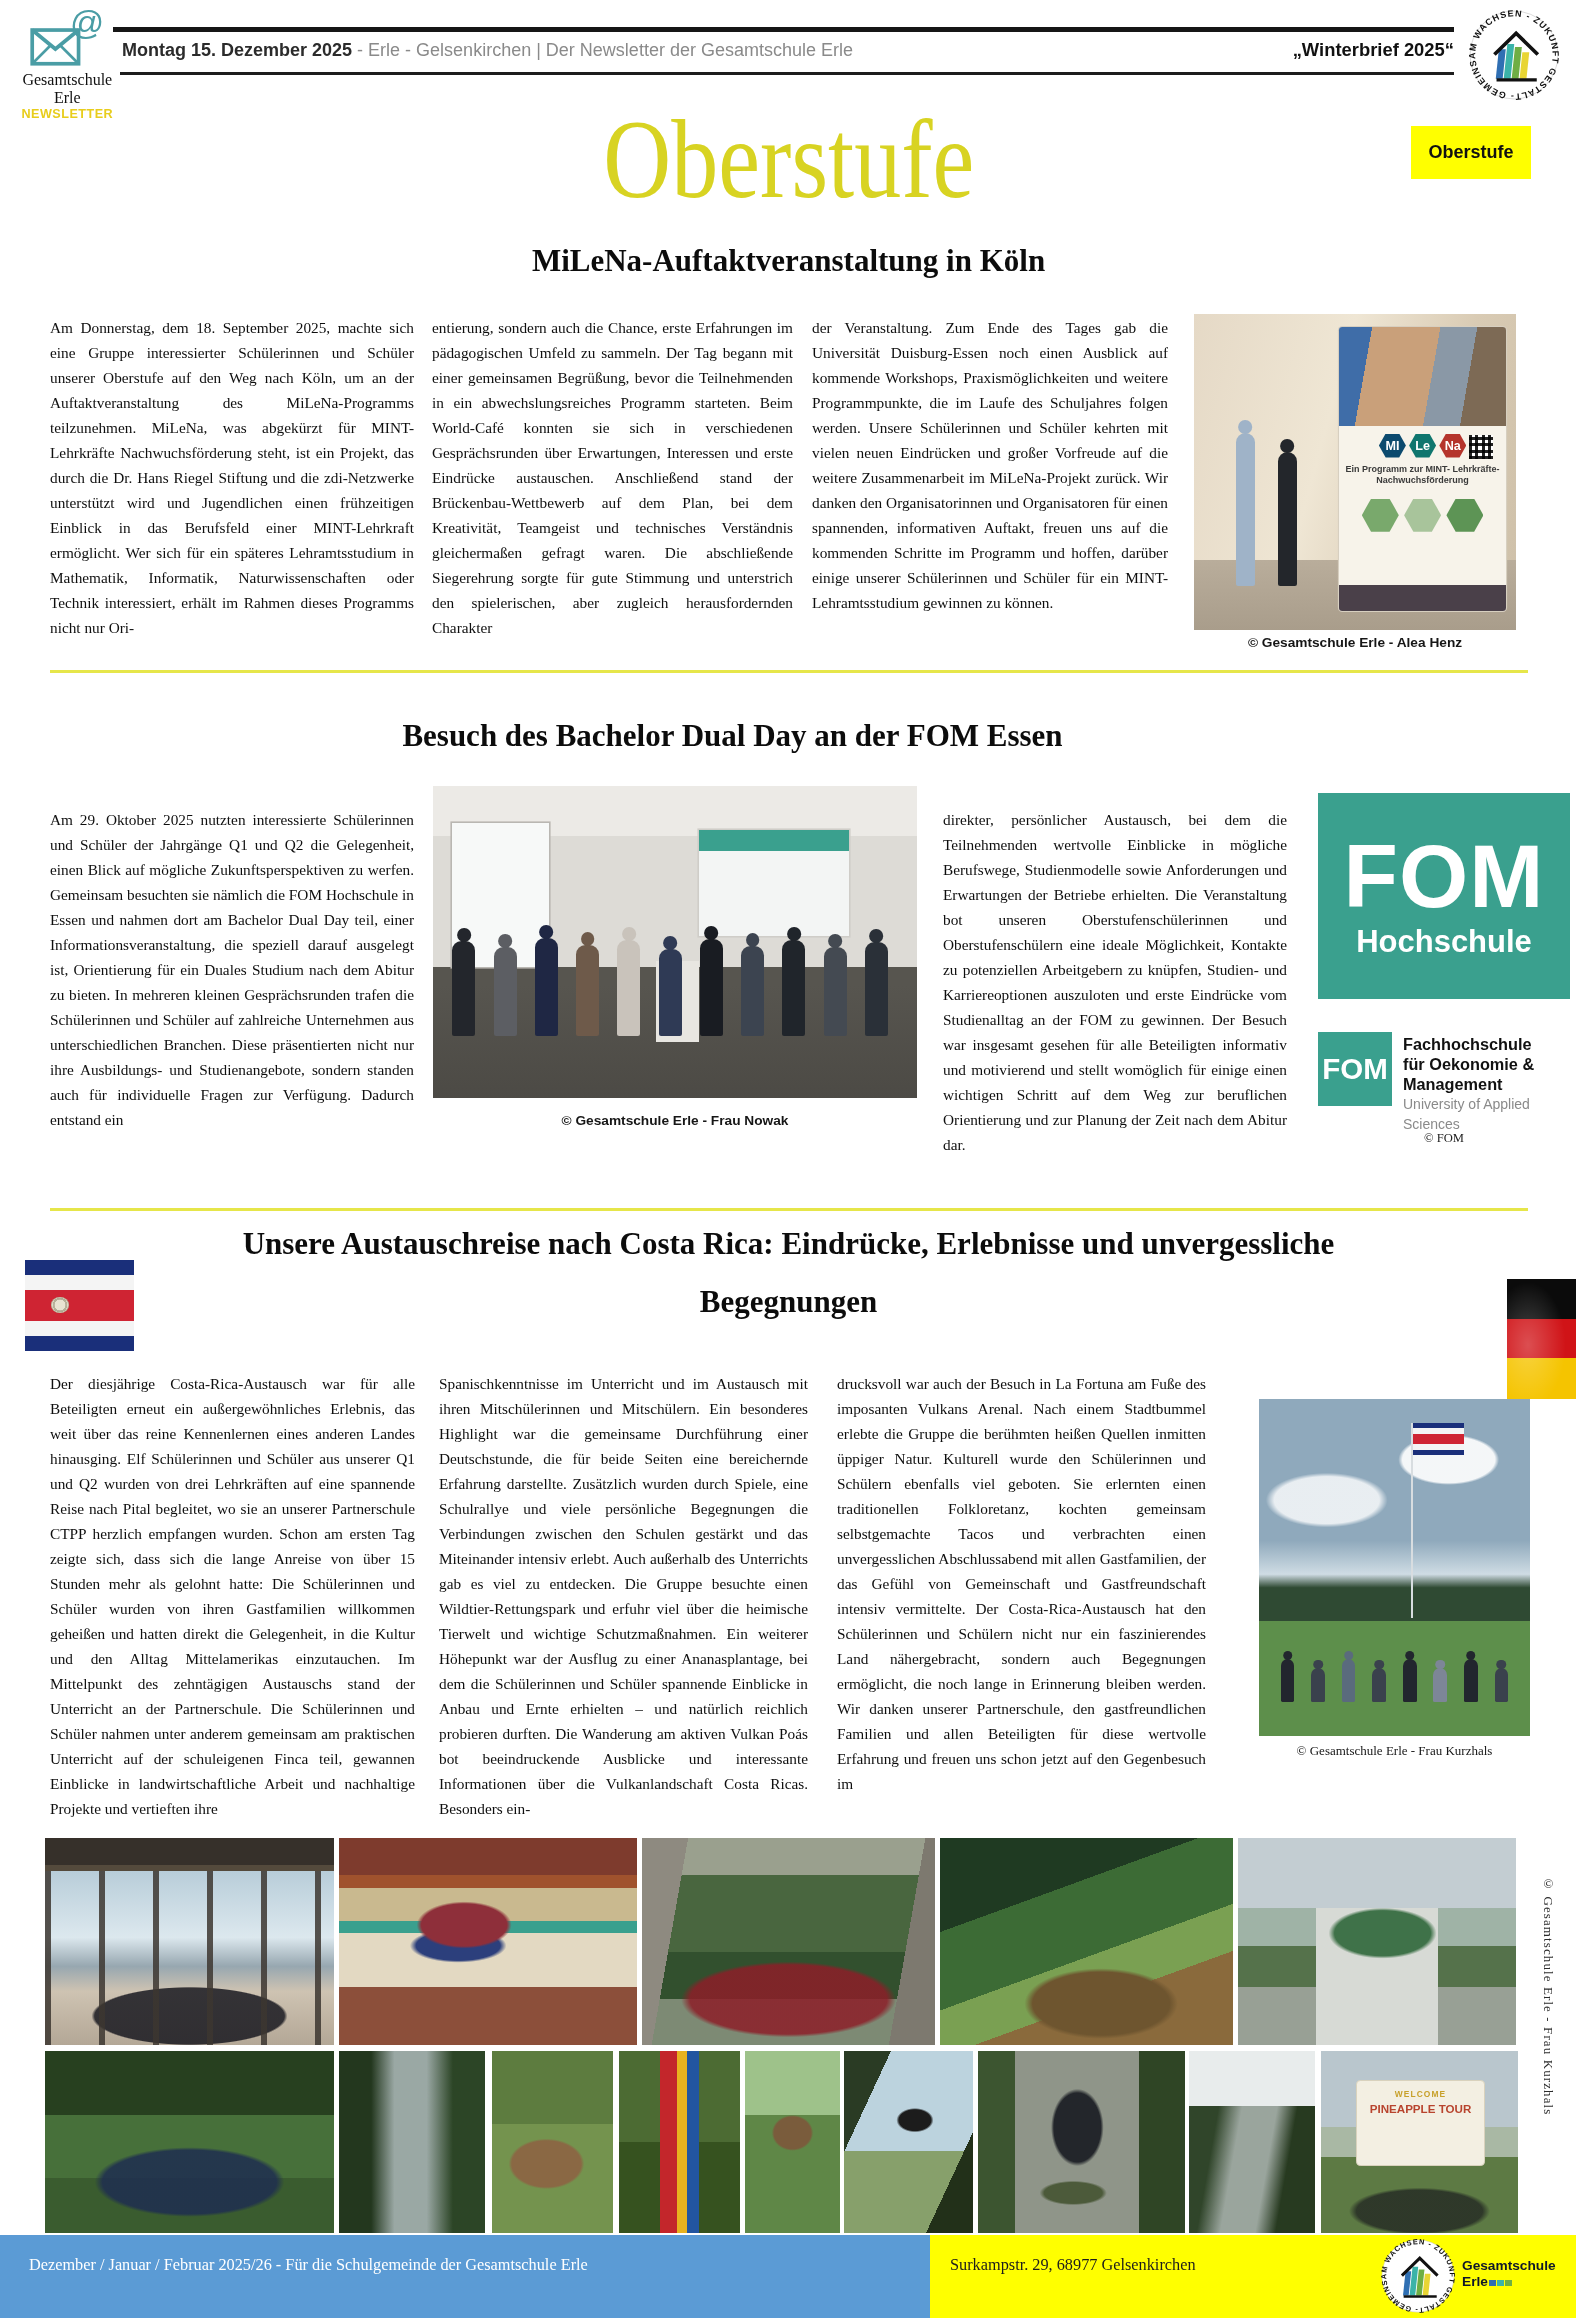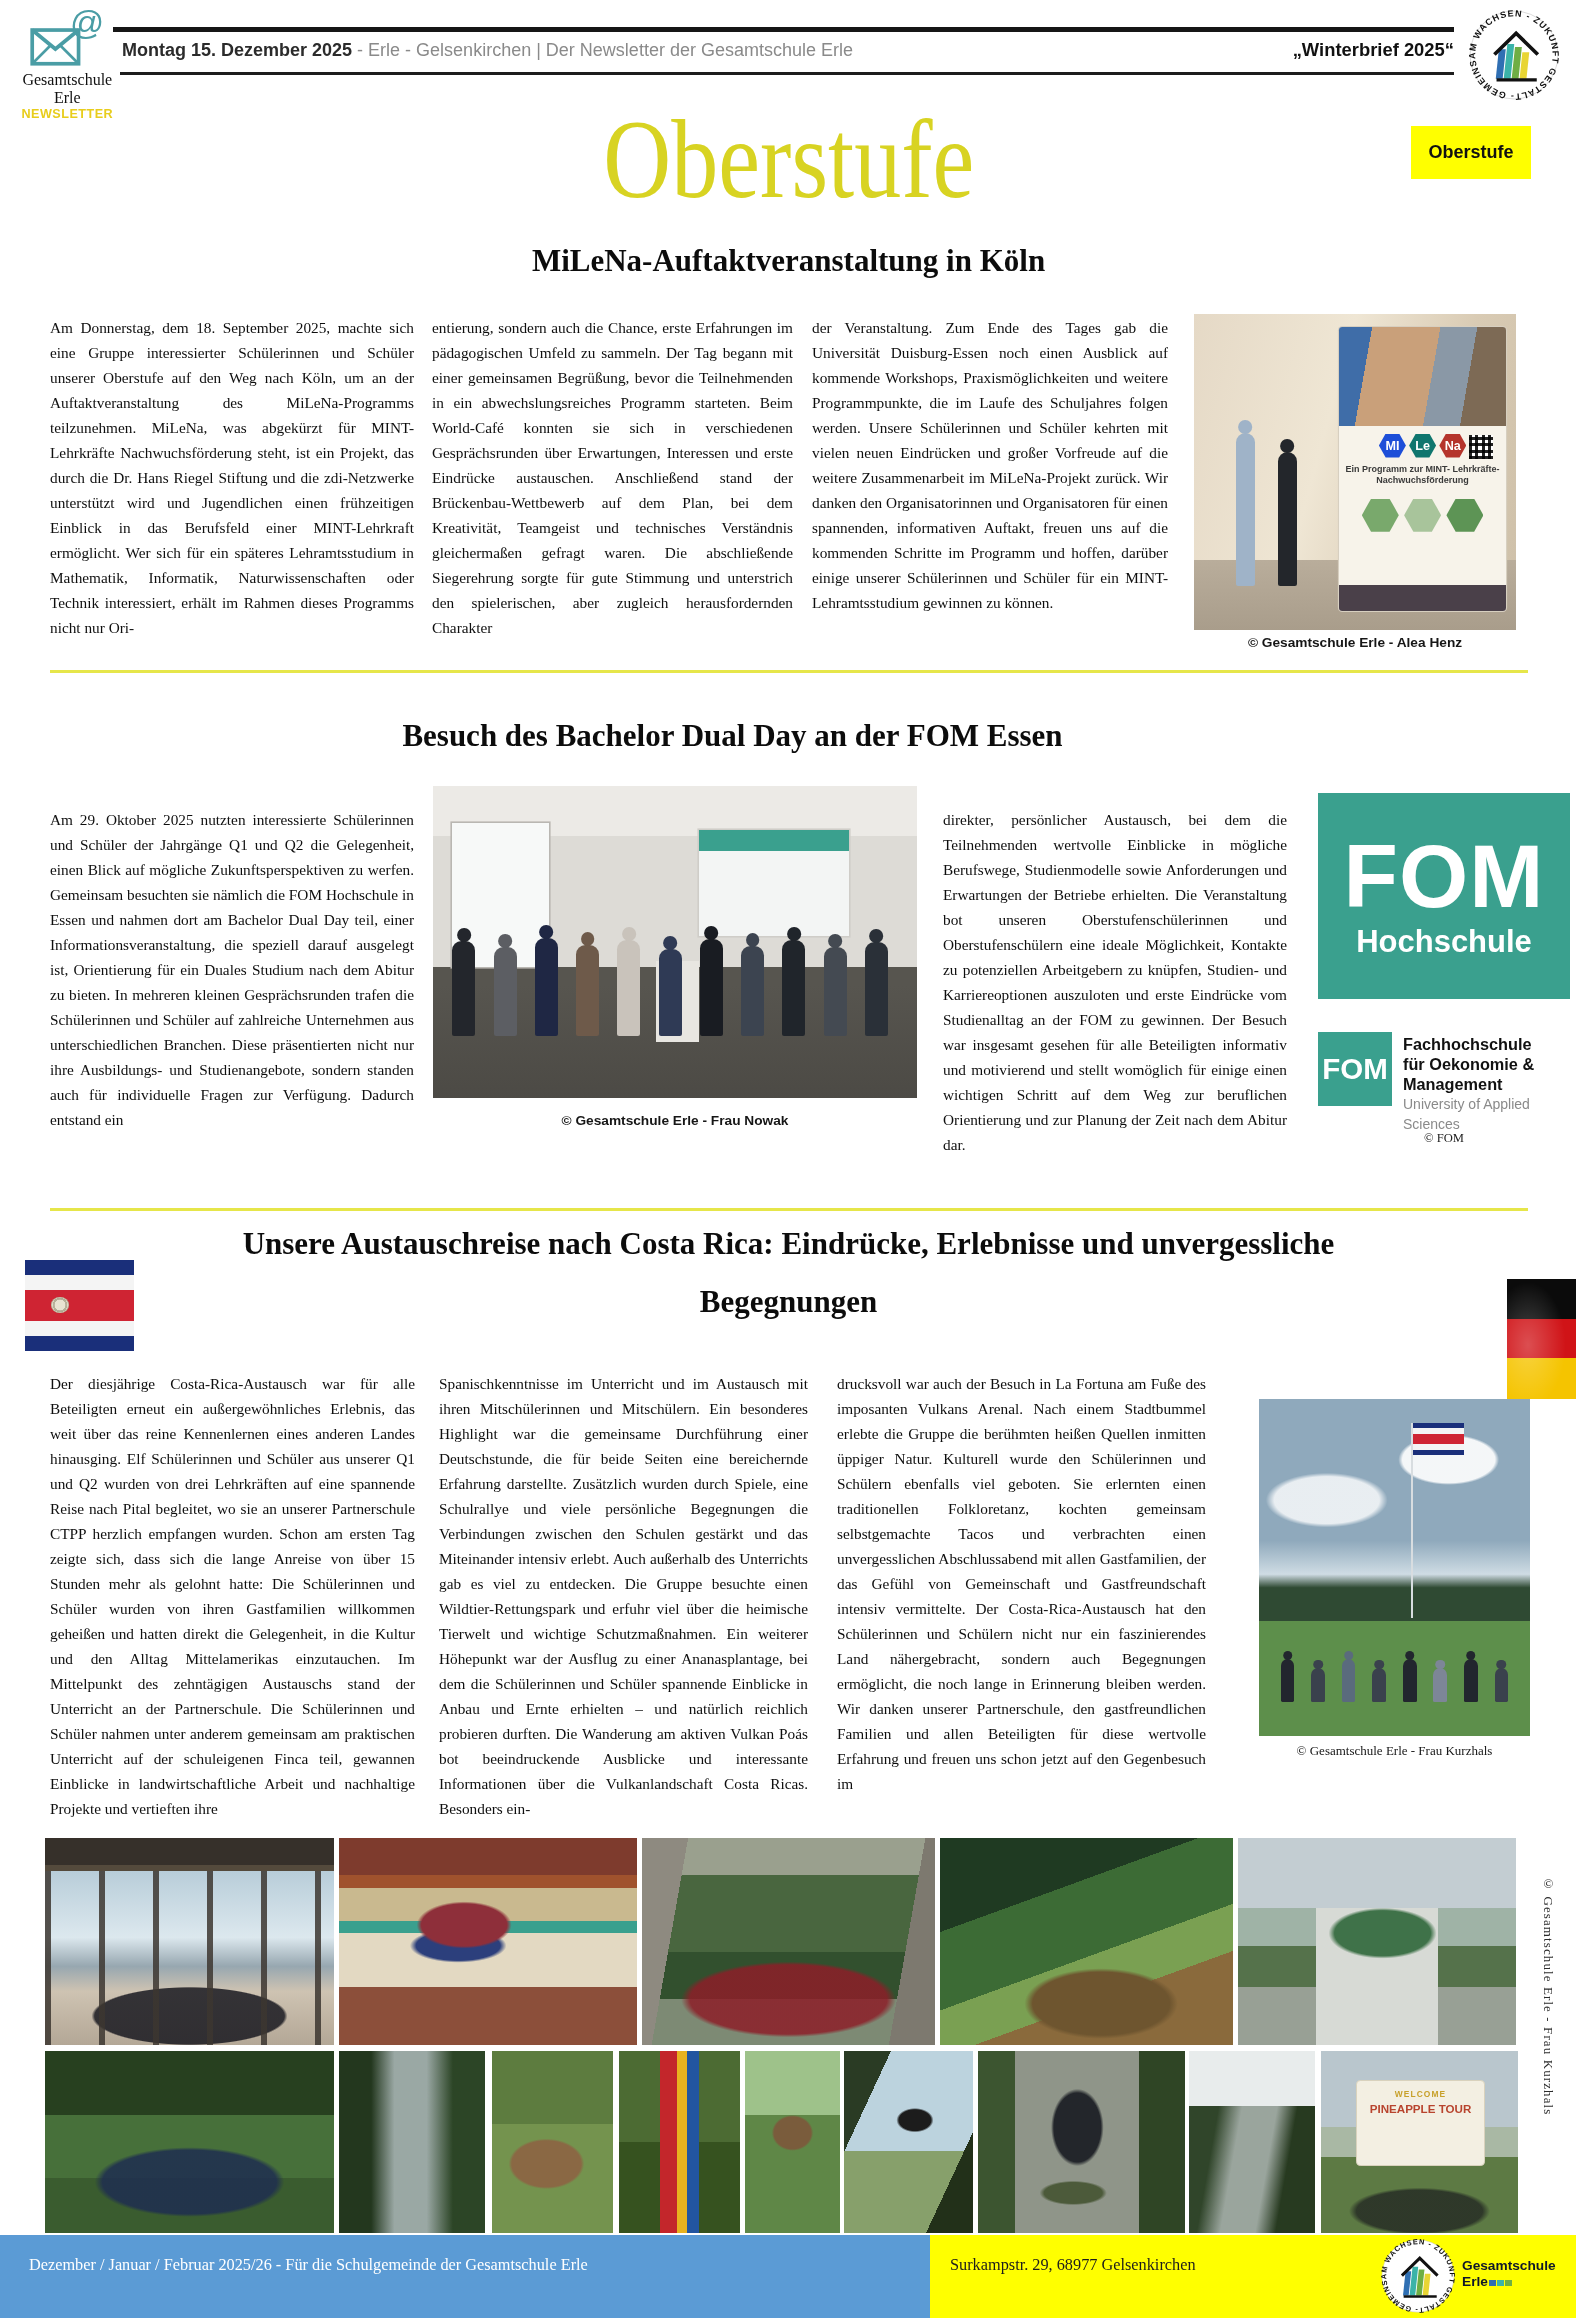--- a/index.html
+++ b/index.html
@@ -69,21 +69,21 @@
   .photo1 .p1{position:absolute;left:13%;bottom:14%;height:153px;background:#9fb3c8;}
   .photo1 .p2{position:absolute;left:26%;bottom:14%;height:134px;background:#23262b;}
   .banner{position:absolute;left:45%;top:4%;width:52%;height:90%;background:#f7f3ea;
           border-radius:3.2px;box-shadow:0 0 0 1.1px #d7cfc0;}
   .banner .b-img{height:35%;border-radius:3.2px 3.2px 0 0;
      background:linear-gradient(100deg,#3f6da8 0 18%,#c9a07a 18% 55%,#8a98a6 55% 75%,#7d6a55 75%);}
   .banner .b-logo{display:flex;gap:3.2px;justify-content:center;margin-top:7.4px;}
   .banner .tile{width:27px;height:24px;display:flex;align-items:center;justify-content:center;
      color:#fff;font-family:"Liberation Sans",sans-serif;font-weight:700;font-size:12.6px;
      clip-path:polygon(25% 0,75% 0,100% 50%,75% 100%,25% 100%,0 50%);}
-  .t-mi{background:#1d4ed8;} .t-le{background:#0f766e;} .t-na{background:#b5342c;}
+  .t-mi{background:#0c4a6e;} .t-le{background:#0f766e;} .t-na{background:#b5342c;}
   .qr{position:absolute;right:8%;top:38%;width:24px;height:24px;
      background:repeating-linear-gradient(90deg,#222 0 3.2px,#fff 3.2px 6.3px),
                 repeating-linear-gradient(0deg,#222 0 3.2px,#fff 3.2px 6.3px);
      background-blend-mode:multiply;}
   .banner .b-sub{margin:6.3px 5.3px 0;font-family:"Liberation Sans",sans-serif;font-weight:700;
      font-size:9px;line-height:11.6px;color:#3a3a3a;text-align:center;}
   .banner .b-hexes{display:flex;gap:5.3px;justify-content:center;margin-top:11.6px;}
   .banner .hex{width:37px;height:33px;clip-path:polygon(25% 0,75% 0,100% 50%,75% 100%,25% 100%,0 50%);}
   .hx1{background:#79a96c;} .hx2{background:#a8c49b;} .hx3{background:#5d9455;}
   .banner .b-foot{position:absolute;bottom:0;left:0;width:100%;height:9%;

